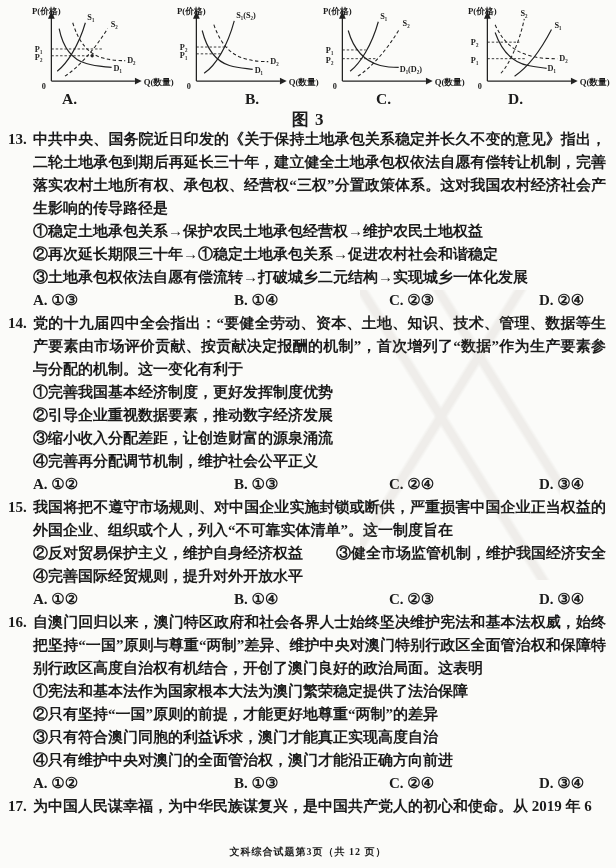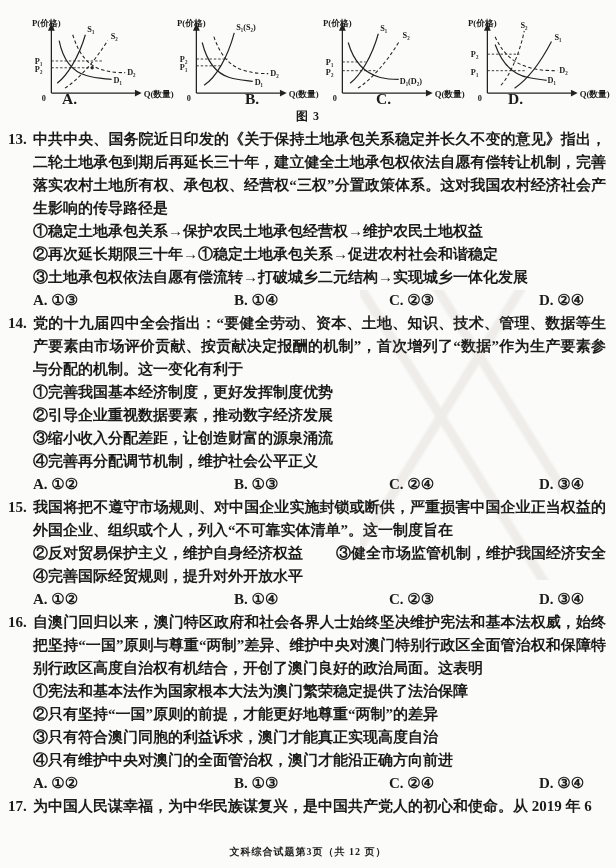--- a/index.html
+++ b/index.html
@@ -11,35 +11,35 @@
     margin: 0 auto;
     background: #fbfbf9;
     color: #1b1b1b;
     overflow: hidden;
     font-weight: 600;
   }
   
   .figure-row {
     display: flex;
     justify-content: space-between;
-    padding: 16px 14px 0 30px;
+    padding: 4px 14px 0 30px;
     height: 90px;
   }
   .figure-row svg { overflow: visible; display: block; }
   .graph-curve { fill: none; stroke: #222; stroke-width: 1.2; }
   .graph-curve.dashed { stroke-dasharray: 3.5,2.5; stroke-width: 1.1; }
   .graph-axis { stroke: #222; stroke-width: 1.3; }
   .graph-ref { stroke: #222; stroke-width: 0.9; stroke-dasharray: 2.5,2; }
   .graph-arrow { fill: #222; }
   .graph-text { font-family: "Liberation Serif", "DejaVu Serif", serif; font-size: 9px; font-weight: 700; fill: #1b1b1b; }
   .graph-text.small { font-size: 8.5px; }
   .graph-labels { position: relative; height: 18px; font-size: 15.5px; }
   .graph-labels span { position: absolute; top: 0; }
   .gl-a { left: 62px; } .gl-b { left: 245px; } .gl-c { left: 376px; } .gl-d { left: 508px; }
-  .figure-caption { text-align: center; font-size: 12px; height: 19px; letter-spacing: 1px; }
+  .figure-caption { text-align: center; font-size: 17px; height: 19px; letter-spacing: 1px; }
   
   .questions { padding: 1px 10px 0 8px; font-size: 15px; line-height: 23px; }
   .question { display: flex; }
   .q-num { flex: none; width: 25px; }
   .q-body { flex: 1; text-align: justify; }
   .q-items div { text-align: left; }
   .q-items.two-col { display: grid; grid-template-columns: 303px auto; }
   .q-choices { display: flex; }
   .q-choices span:nth-child(1) { width: 153px; }
   .q-choices span:nth-child(2) { width: 155px; margin-left: 48px; }

